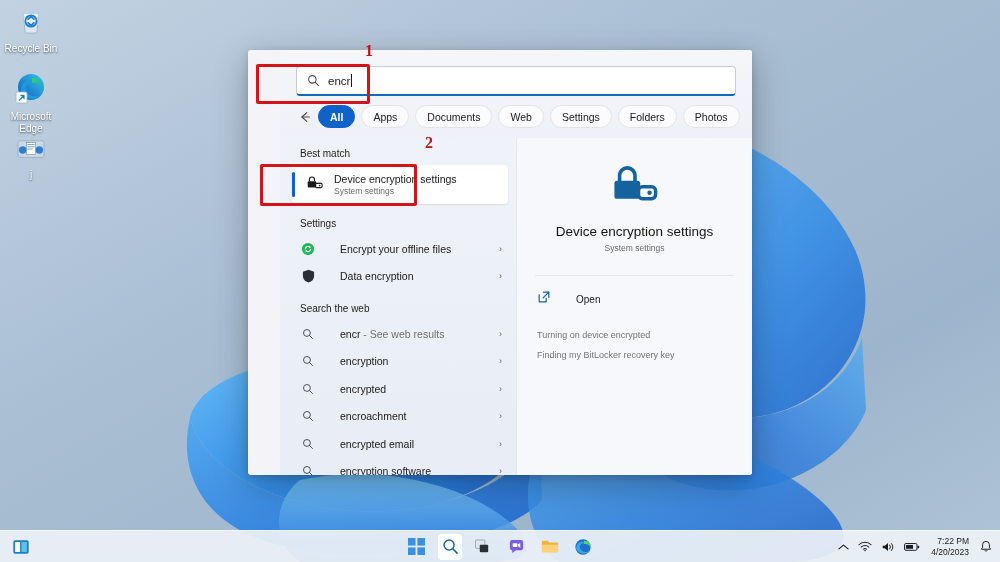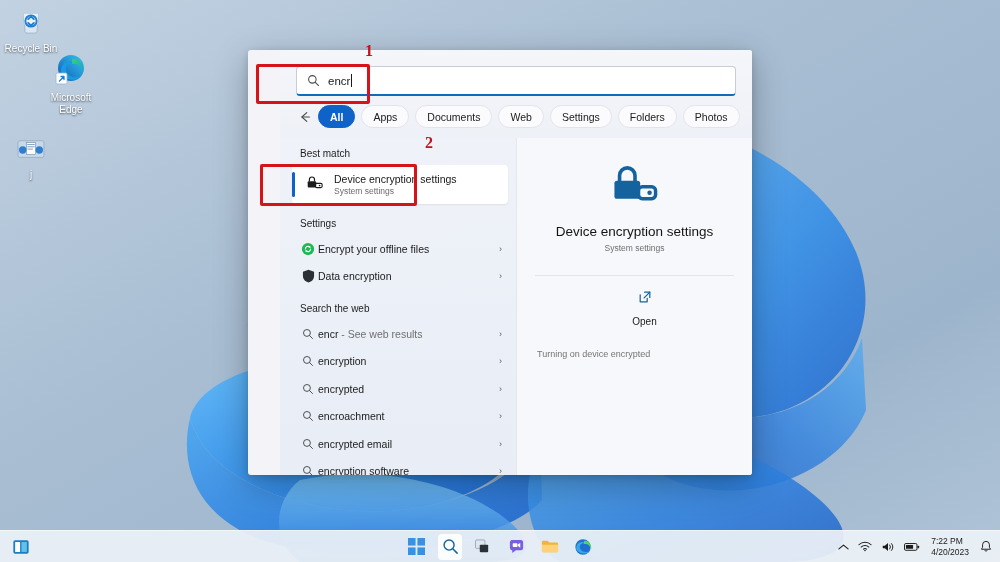--- a/index.html
+++ b/index.html
@@ -84,21 +84,21 @@
     border-left: 1px solid #e6e8ee;
     position: relative;
   }
 
   .sec-head {
     font-size: 10px; font-weight: 400; color: #1d1d1d;
     padding: 10px 0 6px 20px;
   }
 
   .row {
-    display: flex; align-items: center; gap: 2px;
+    display: flex; align-items: center; gap: 24px;
     height: 27px; padding: 0 10px 0 20px;
     cursor: default;
   }
   .row .r-ico { width: 16px; height: 16px; flex: 0 0 16px; display: flex; align-items: center; justify-content: center; }
   .row .r-label { font-size: 10.5px; color: #1a1a1a; flex: 1 1 auto; white-space: nowrap; overflow: hidden; }
   .row .r-chev { flex: 0 0 auto; color: #5a5a5a; font-size: 9px; padding-right: 4px; }
 
   
   .best-wrap { position: relative; padding: 0 0 0 8px; }
   .best-tile {
@@ -116,23 +116,22 @@
   .bt-title { font-size: 10.5px; color: #161616; }
   .bt-sub { font-size: 8.5px; color: #6b6b6b; }
 
   
   .prev-top { padding: 26px 0 0 0; text-align: center; }
   .prev-icon { display: flex; justify-content: center; margin-bottom: 18px; }
   .prev-title { font-size: 13.5px; color: #141414; }
   .prev-sub { font-size: 8.5px; color: #6e6e6e; margin-top: 4px; }
   .prev-div { height: 1px; background: #e3e5eb; margin: 22px 18px 0 18px; }
   .prev-open {
-    display: flex; align-items: center; gap: 8px;
+    display: flex; align-items: center; gap: 25px;
     padding: 14px 0 12px 20px;
-    flex-direction: column;
   }
   .prev-open .po-label { font-size: 10px; color: #1a1a1a; }
   .prev-link {
     font-size: 9.5px; color: #2b2b2b;
     padding: 8px 0 0 20px;
   }
   .prev-link.muted { color: #757575; font-size: 9px; padding-top: 10px; }
 
   
   .anno-box { position: absolute; border: 3px solid #d7131a; border-radius: 2px; pointer-events: none; }
@@ -156,21 +155,21 @@
   .tb-btn {
     width: 26px; height: 26px; border-radius: 4px;
     display: flex; align-items: center; justify-content: center;
   }
   .tb-btn.sel { background: rgba(255,255,255,.92); }
   .tb-right {
     position: absolute; right: 8px; display: flex; align-items: center; gap: 9px;
   }
   .tray-ico { display: flex; align-items: center; justify-content: center; }
   .tb-clock {
-    font-size: 8.5px; color: #1b1b1b; line-height: 1.25;
+    text-align: right; font-size: 8.5px; color: #1b1b1b; line-height: 1.25;
     padding: 0 2px;
   }
 </style>
 </head>
 <body>
 
 <div id="desktop">
 
   <svg class="wall-svg" viewBox="0 0 1000 562" preserveAspectRatio="none">
     <defs>
@@ -222,21 +221,21 @@
       <svg width="30" height="30" viewBox="0 0 32 32">
         <path d="M8 8 h16 l-1.6 19 a2 2 0 0 1 -2 1.9 h-8.8 a2 2 0 0 1 -2 -1.9 Z" fill="#dde7f2" stroke="#9fb6cf" stroke-width="1"></path>
         <path d="M8 8 h16 l-1 12 h-14 Z" fill="#eef4fa" opacity="0.8"></path>
         <circle cx="16" cy="16" r="6" fill="none" stroke="#1f7fd0" stroke-width="2"></circle>
         <path d="M13 14 l3-3 3 3 M19 18 l-3 3 -3-3" stroke="#1f7fd0" stroke-width="2" fill="none" stroke-linecap="round"></path>
       </svg>
     </span>
     <span class="cap">Recycle Bin</span>
   </div>
 
-  <div class="dicon" style="left:2px; top:53px;margin-left:40px;">
+  <div class="dicon" style="left:2px; top:72px;">
     <span class="glyph">
       <svg width="32" height="32" viewBox="0 0 32 32">
         <defs>
           <linearGradient id="eg1" x1="0" y1="1" x2="1" y2="0">
             <stop offset="0%" stop-color="#0f5bb5"></stop>
               <stop offset="100%" stop-color="#36c5f0"></stop>
           </linearGradient>
           <linearGradient id="eg2" x1="0" y1="0" x2="1" y2="1">
             <stop offset="0%" stop-color="#36d36a"></stop>
               <stop offset="100%" stop-color="#1aa0e0"></stop>
@@ -465,20 +464,21 @@
             <svg width="14" height="14" viewBox="0 0 16 16">
               <path d="M2.5 5.5 v8 h8 v-4" fill="none" stroke="#15639e" stroke-width="1.4" stroke-linecap="round" stroke-linejoin="round"></path>
               <path d="M7.5 2.5 h6 v6" fill="none" stroke="#15639e" stroke-width="1.4" stroke-linecap="round" stroke-linejoin="round"></path>
               <path d="M13.5 2.5 L7 9" stroke="#15639e" stroke-width="1.4" stroke-linecap="round"></path>
             </svg>
           </span>
           <span class="po-label">Open</span>
         </div>
 
         <div class="prev-link muted">Turning on device encrypted</div>
+        <div class="prev-link muted">Finding my BitLocker recovery key</div>
       </div>
     </div>
   </div>
 
   <div class="anno-box" style="left:256px; top:64px; width:114px; height:40px;"></div>
   <div class="anno-num" style="left:365px; top:42px;">1</div>
 
   <div class="anno-box" style="left:260px; top:164px; width:157px; height:42px;"></div>
   <div class="anno-num" style="left:425px; top:134px;">2</div>
 

